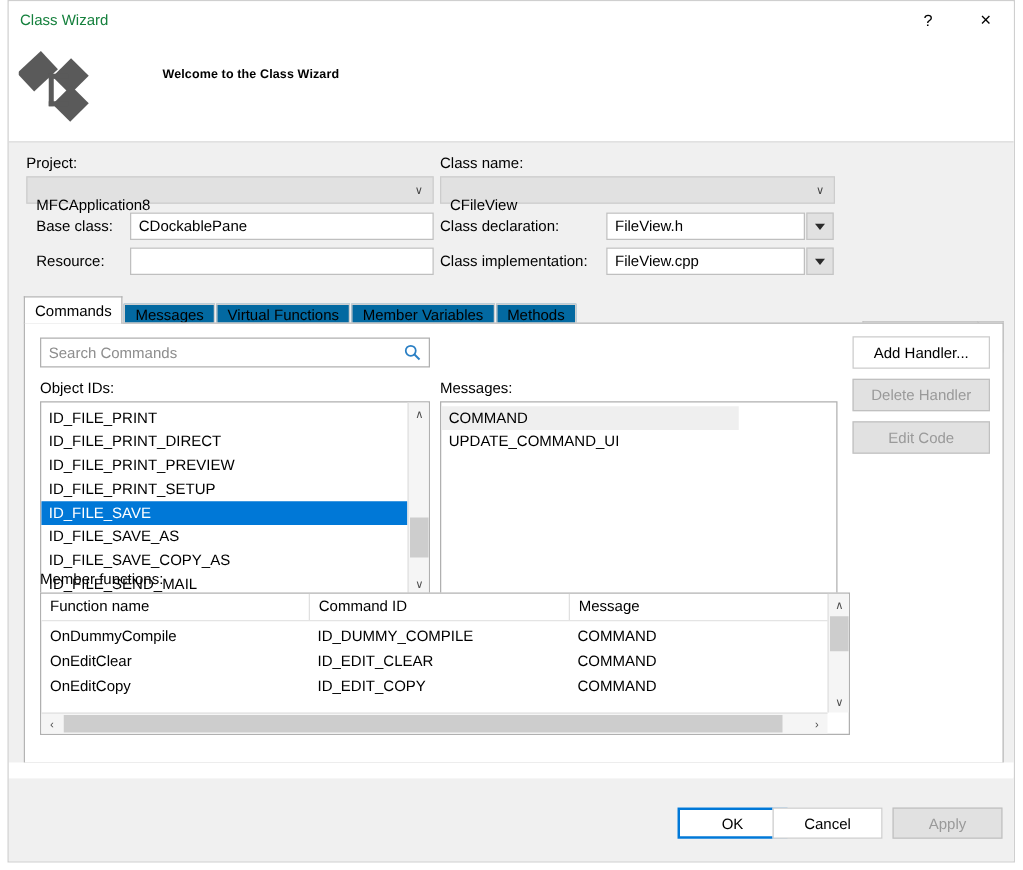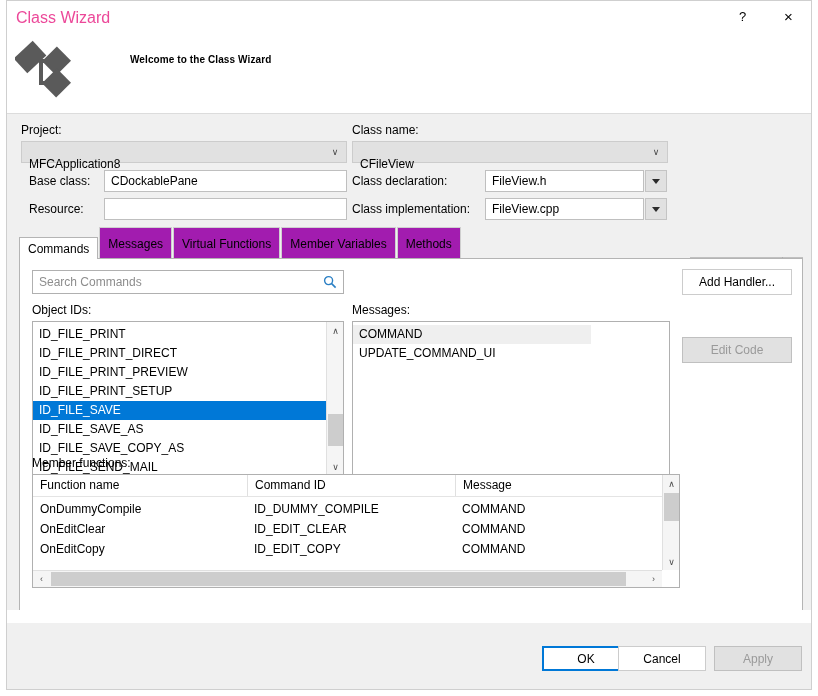--- a/index.html
+++ b/index.html
@@ -34,22 +34,22 @@
     position: absolute;
     left: 0; top: 0;
     width: 100%;
     height: 31px;
     background: #ffffff;
   }
   #title-text {
     position: absolute;
     left: 9px;
     top: 8px;
-    font-size: 16px;
-    color: #ec4899;
+    font-size: 12px;
+    color: #15803d;
     white-space: nowrap;
   }
   .caption-btn {
     position: absolute;
     top: 0;
     width: 45px;
     height: 30px;
     background: transparent;
     border: none;
     padding: 0;
@@ -226,23 +226,23 @@
   
   #tabstrip {
     position: absolute;
     left: 12px;
     top: 123px;
     height: 22px;
     display: flex;
     align-items: flex-end;
   }
   .tab {
-    height: 32px;
+    height: 16px;
     padding: 0 8px;
-    background: #a21caf;
+    background: #0369a1;
     border: 1px solid #cfcfcf;
     border-bottom: none;
     box-sizing: border-box;
     display: flex;
     align-items: center;
     font-size: 12px;
     color: #000;
     margin-right: 1px;
     cursor: default;
     position: relative;
@@ -552,20 +552,21 @@
 
       <div class="lbl" style="left:332px; top:44px;">Messages:</div>
       <div class="listbox" style="left:332px; top:62px; width:318px; height:155px;">
         <div style="position:absolute; left:0; top:0; right:0; padding-top:3px;">
           <div class="listrow sel-gray" style="width:232px;">COMMAND</div>
           <div class="listrow">UPDATE_COMMAND_UI</div>
         </div>
       </div>
 
       <button class="btn white" style="left:662px; top:10px; width:110px; height:26px;">Add Handler...</button>
+      <button class="btn disabled" style="left:662px; top:44px; width:110px; height:26px;">Delete Handler</button>
       <button class="btn disabled" style="left:662px; top:78px; width:110px; height:26px;">Edit Code</button>
 
       <div class="lbl" style="left:12px; top:197px;">Member functions:</div>
       <div id="mf-grid">
 
         <div class="mf-head">
           <div class="hcell" style="left:0; width:214px;">Function name</div>
           <div class="hcell sep" style="left:214px; width:208px;">Command ID</div>
           <div class="hcell sep" style="left:422px; width:208px;">Message</div>
         </div>

